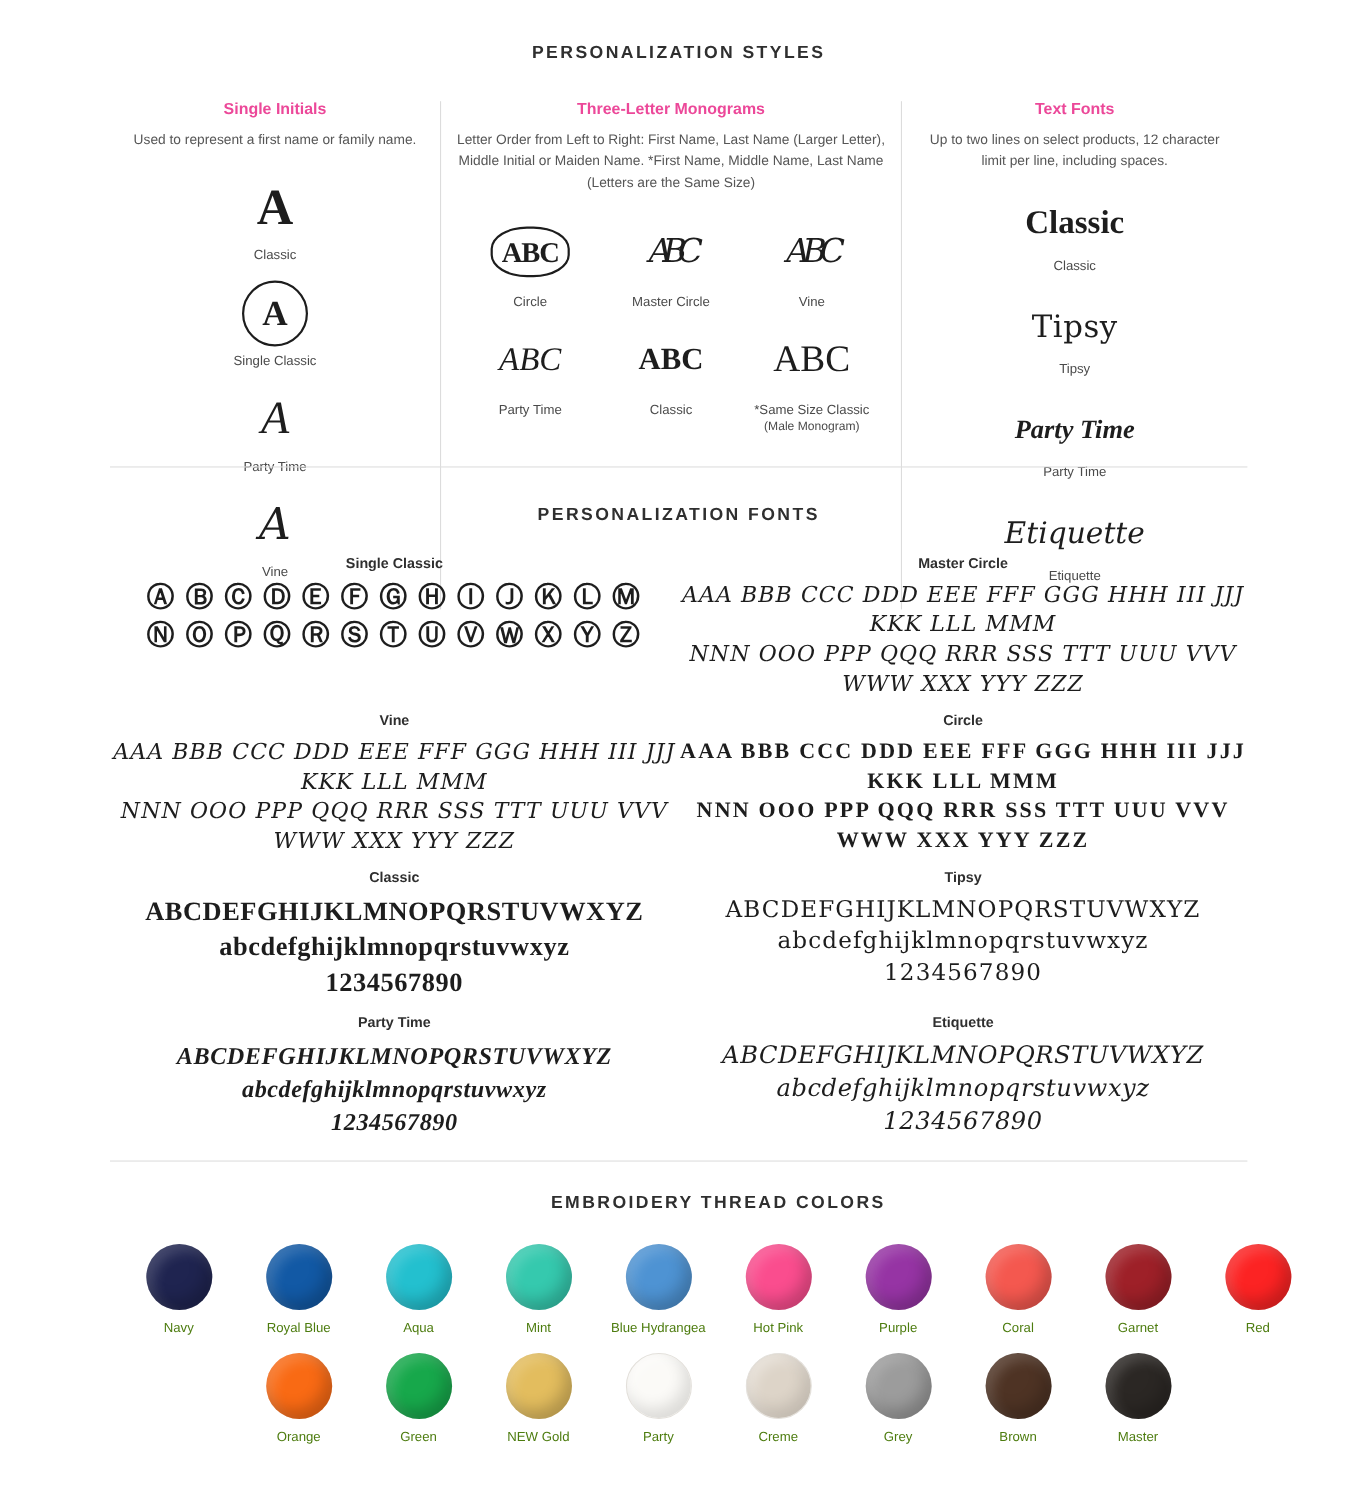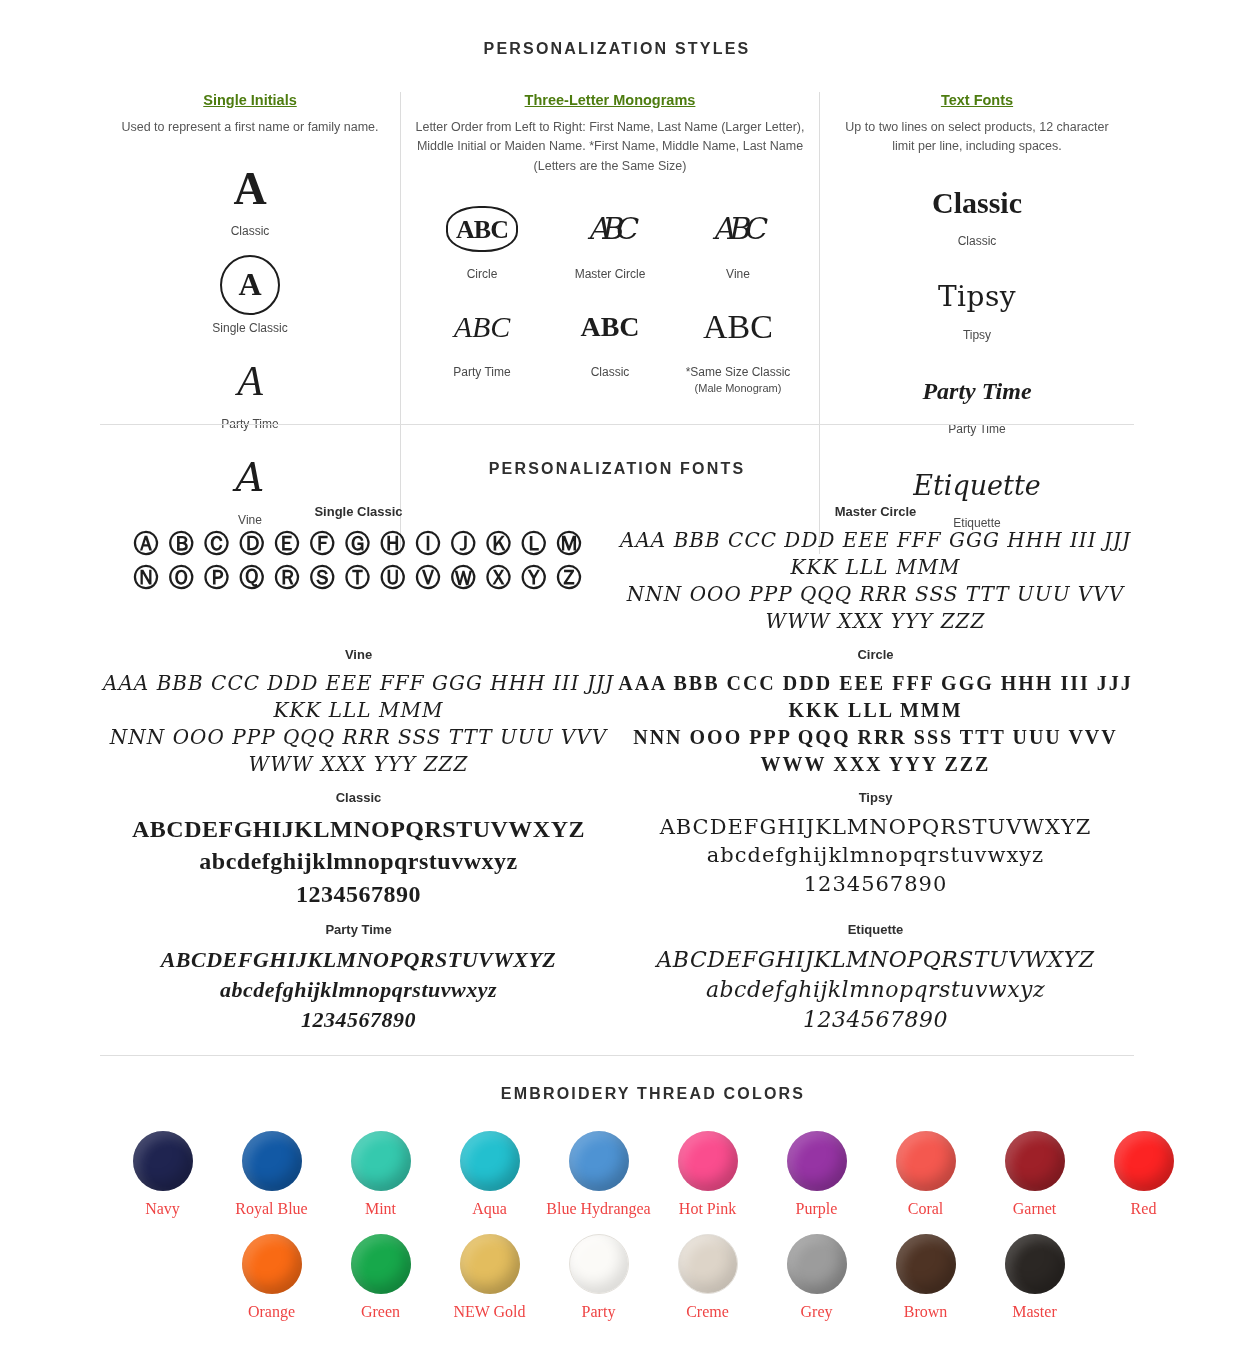--- a/index.html
+++ b/index.html
@@ -49,23 +49,22 @@
     padding: 0 14px;
   }
   .col.single { width: 300px; }
   .col.three  { width: 420px; border-left: 1px solid #dcdcdc; border-right: 1px solid #dcdcdc; }
   .col.fonts  { width: 314px; }
 
   .col-title {
     text-align: center;
     font-size: 14.5px;
     font-weight: bold;
-    color: #4d7c0f;
+    color: #ec4899;
     margin-bottom: 10px;
-    text-decoration: underline;
   }
   .col-desc {
     text-align: center;
     font-size: 12.5px;
     line-height: 1.55;
     color: #565656;
   }
 
   .sample-grid {
     display: flex;
@@ -233,23 +232,22 @@
                 inset 6px 6px 12px rgba(255,255,255,.18);
   }
   .disc.light {
     box-shadow: inset -6px -8px 14px rgba(0,0,0,.12),
                 inset 6px 6px 12px rgba(255,255,255,.35);
     border: 1px solid #e3e0db;
     box-sizing: border-box;
   }
   .swatch .label {
     margin-top: 9px;
-    font-size: 16px;
-    color: #ef4444;
-    font-family: Liberation Serif, serif;
+    font-size: 12px;
+    color: #4d7c0f;
   }
 </style>
 </head>
 <body>
 
 <div class="page">
 
   <div id="styles-section">
     <div class="section-title">PERSONALIZATION STYLES</div>
 
@@ -452,28 +450,28 @@
     <div class="swatch-row">
       <div class="swatch">
         <div class="disc" style="background-color: rgb(31, 36, 80);"></div>
         <div class="label">Navy</div>
       </div>
       <div class="swatch">
         <div class="disc" style="background-color: rgb(18, 89, 165);"></div>
         <div class="label">Royal Blue</div>
       </div>
       <div class="swatch">
+        <div class="disc" style="background-color: rgb(35, 192, 207);"></div>
+        <div class="label">Aqua</div>
+      </div>
+      <div class="swatch">
         <div class="disc" style="background-color: rgb(53, 201, 174);"></div>
         <div class="label">Mint</div>
       </div>
       <div class="swatch">
-        <div class="disc" style="background-color: rgb(35, 192, 207);"></div>
-        <div class="label">Aqua</div>
-      </div>
-      <div class="swatch">
         <div class="disc" style="background-color: rgb(78, 147, 211);"></div>
         <div class="label">Blue Hydrangea</div>
       </div>
       <div class="swatch">
         <div class="disc" style="background-color: rgb(250, 77, 142);"></div>
         <div class="label">Hot Pink</div>
       </div>
       <div class="swatch">
         <div class="disc" style="background-color: rgb(150, 52, 164);"></div>
         <div class="label">Purple</div>

